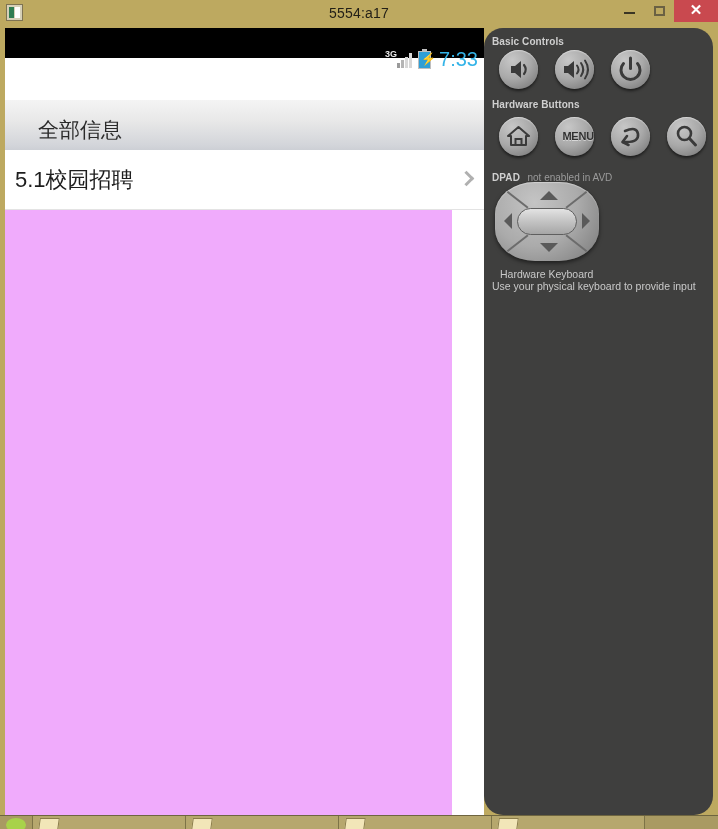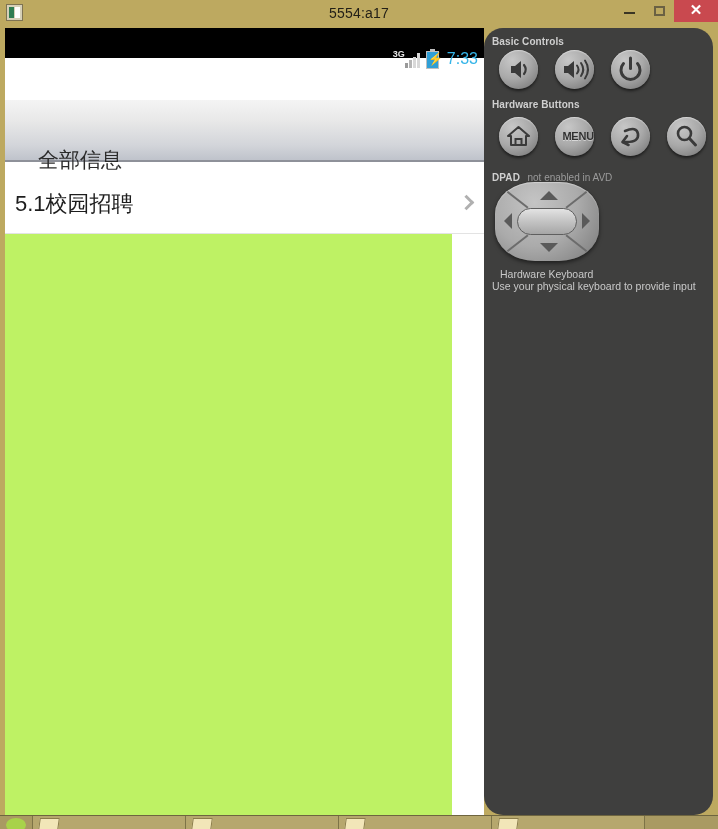--- a/index.html
+++ b/index.html
@@ -179,21 +179,21 @@
   .batt-bolt {
     position: absolute;
     left: 3px; top: 4px;
     width: 7px; height: 13px;
     color: #ffffff;
     font-size: 12px;
     line-height: 12px;
     text-align: center;
   }
   .clock {
-    font-size: 16px;
+    font-size: 20px;
     color: #34b4e8;
     font-weight: normal;
     letter-spacing: 0px;
   }
 
   
   .action-bar {
     position: absolute;
     left: 0; top: 30px;
     width: 479px;
@@ -225,30 +225,29 @@
     box-sizing: border-box;
   }
   .section-header-label {
     position: absolute;
     left: 33px;
     top: 0;
     height: 60px;
     line-height: 60px;
     font-size: 21px;
     color: #2b2b2b;
-    margin-top: 30px;
   }
 
   
   .list-area {
     position: absolute;
-    left: 0; top: 146px;
+    left: 0; top: 122px;
     width: 447px;
     bottom: 0;
-    background: #bef264;
+    background: #f0abfc;
   }
   .list-item {
     position: relative;
     height: 60px;
     width: 479px;
     background: #ffffff;
     border-bottom: 1px solid #e3e3e3;
     box-sizing: border-box;
   }
   .list-item-label {

